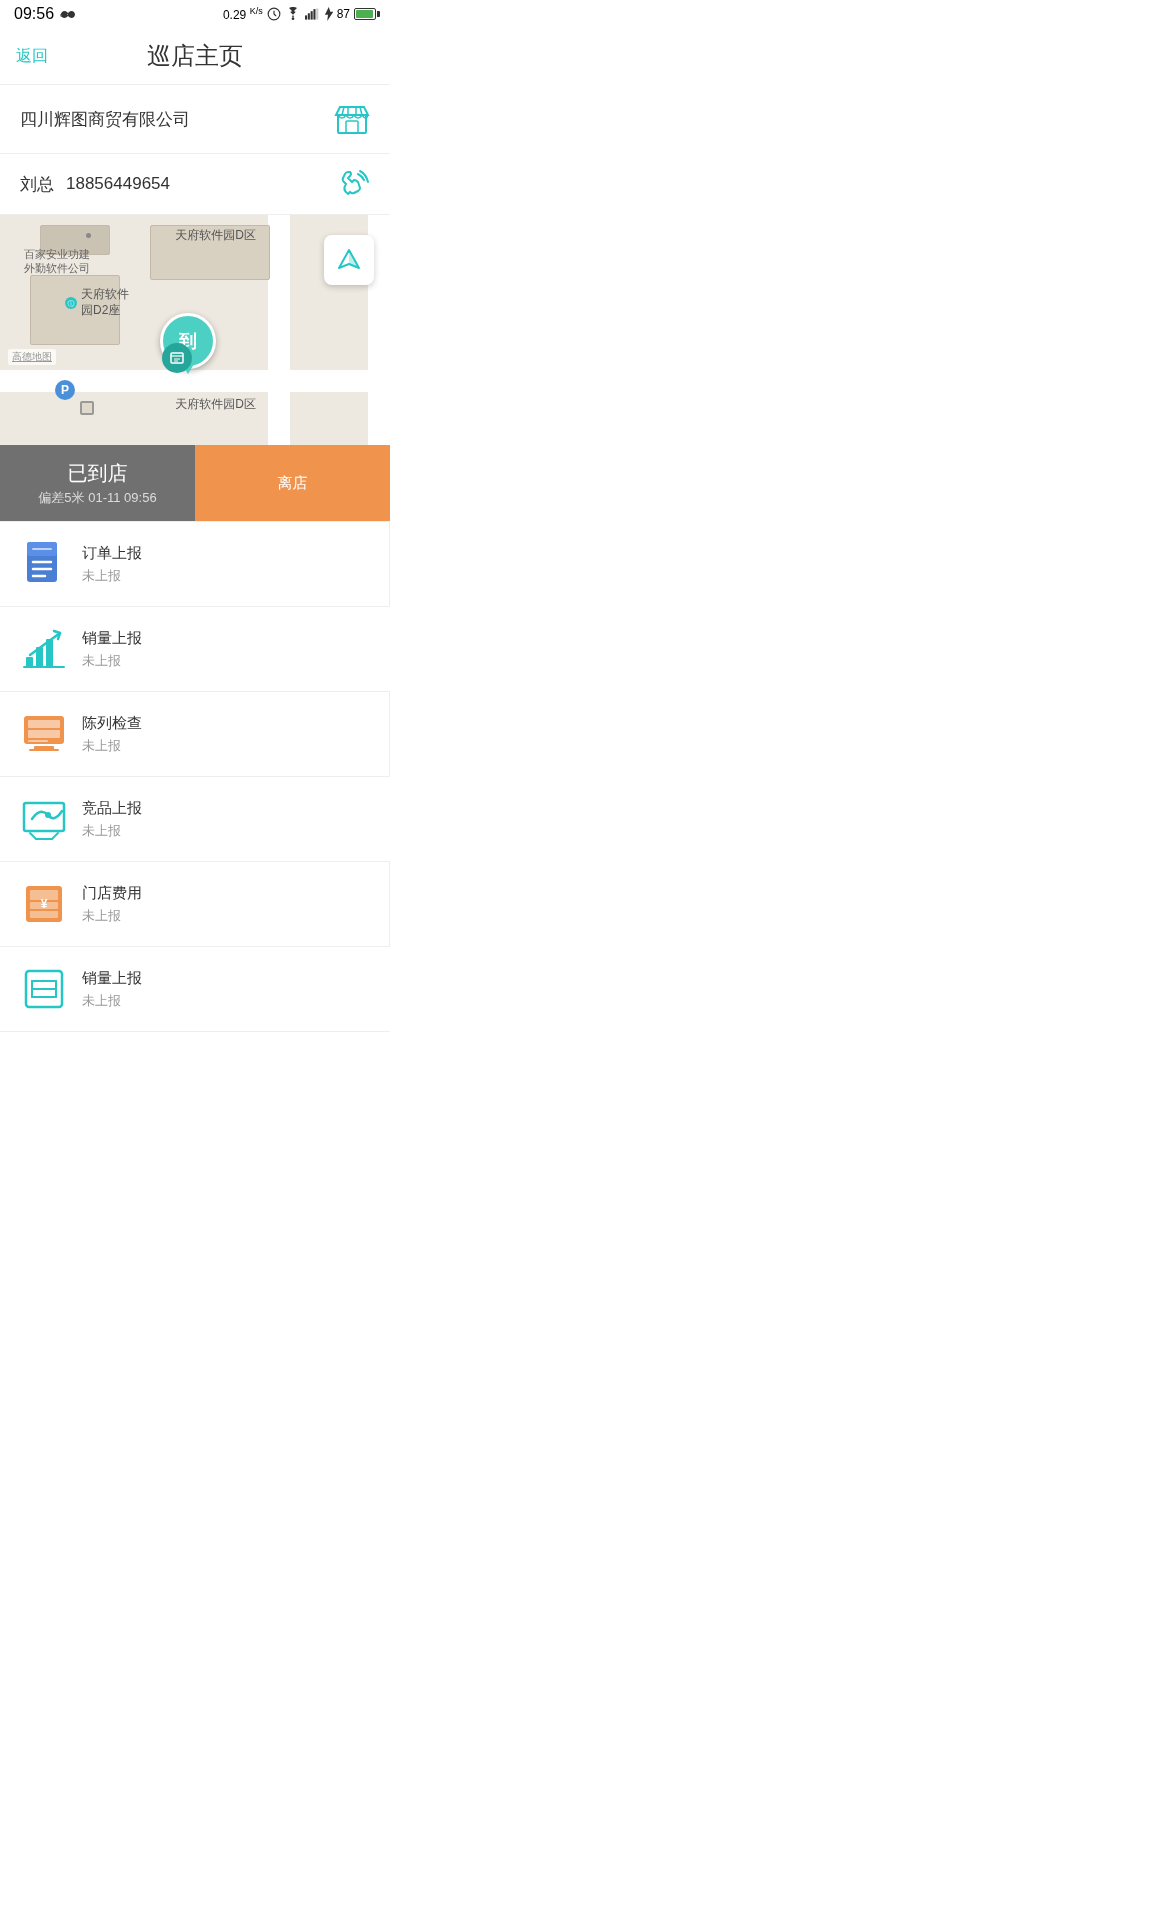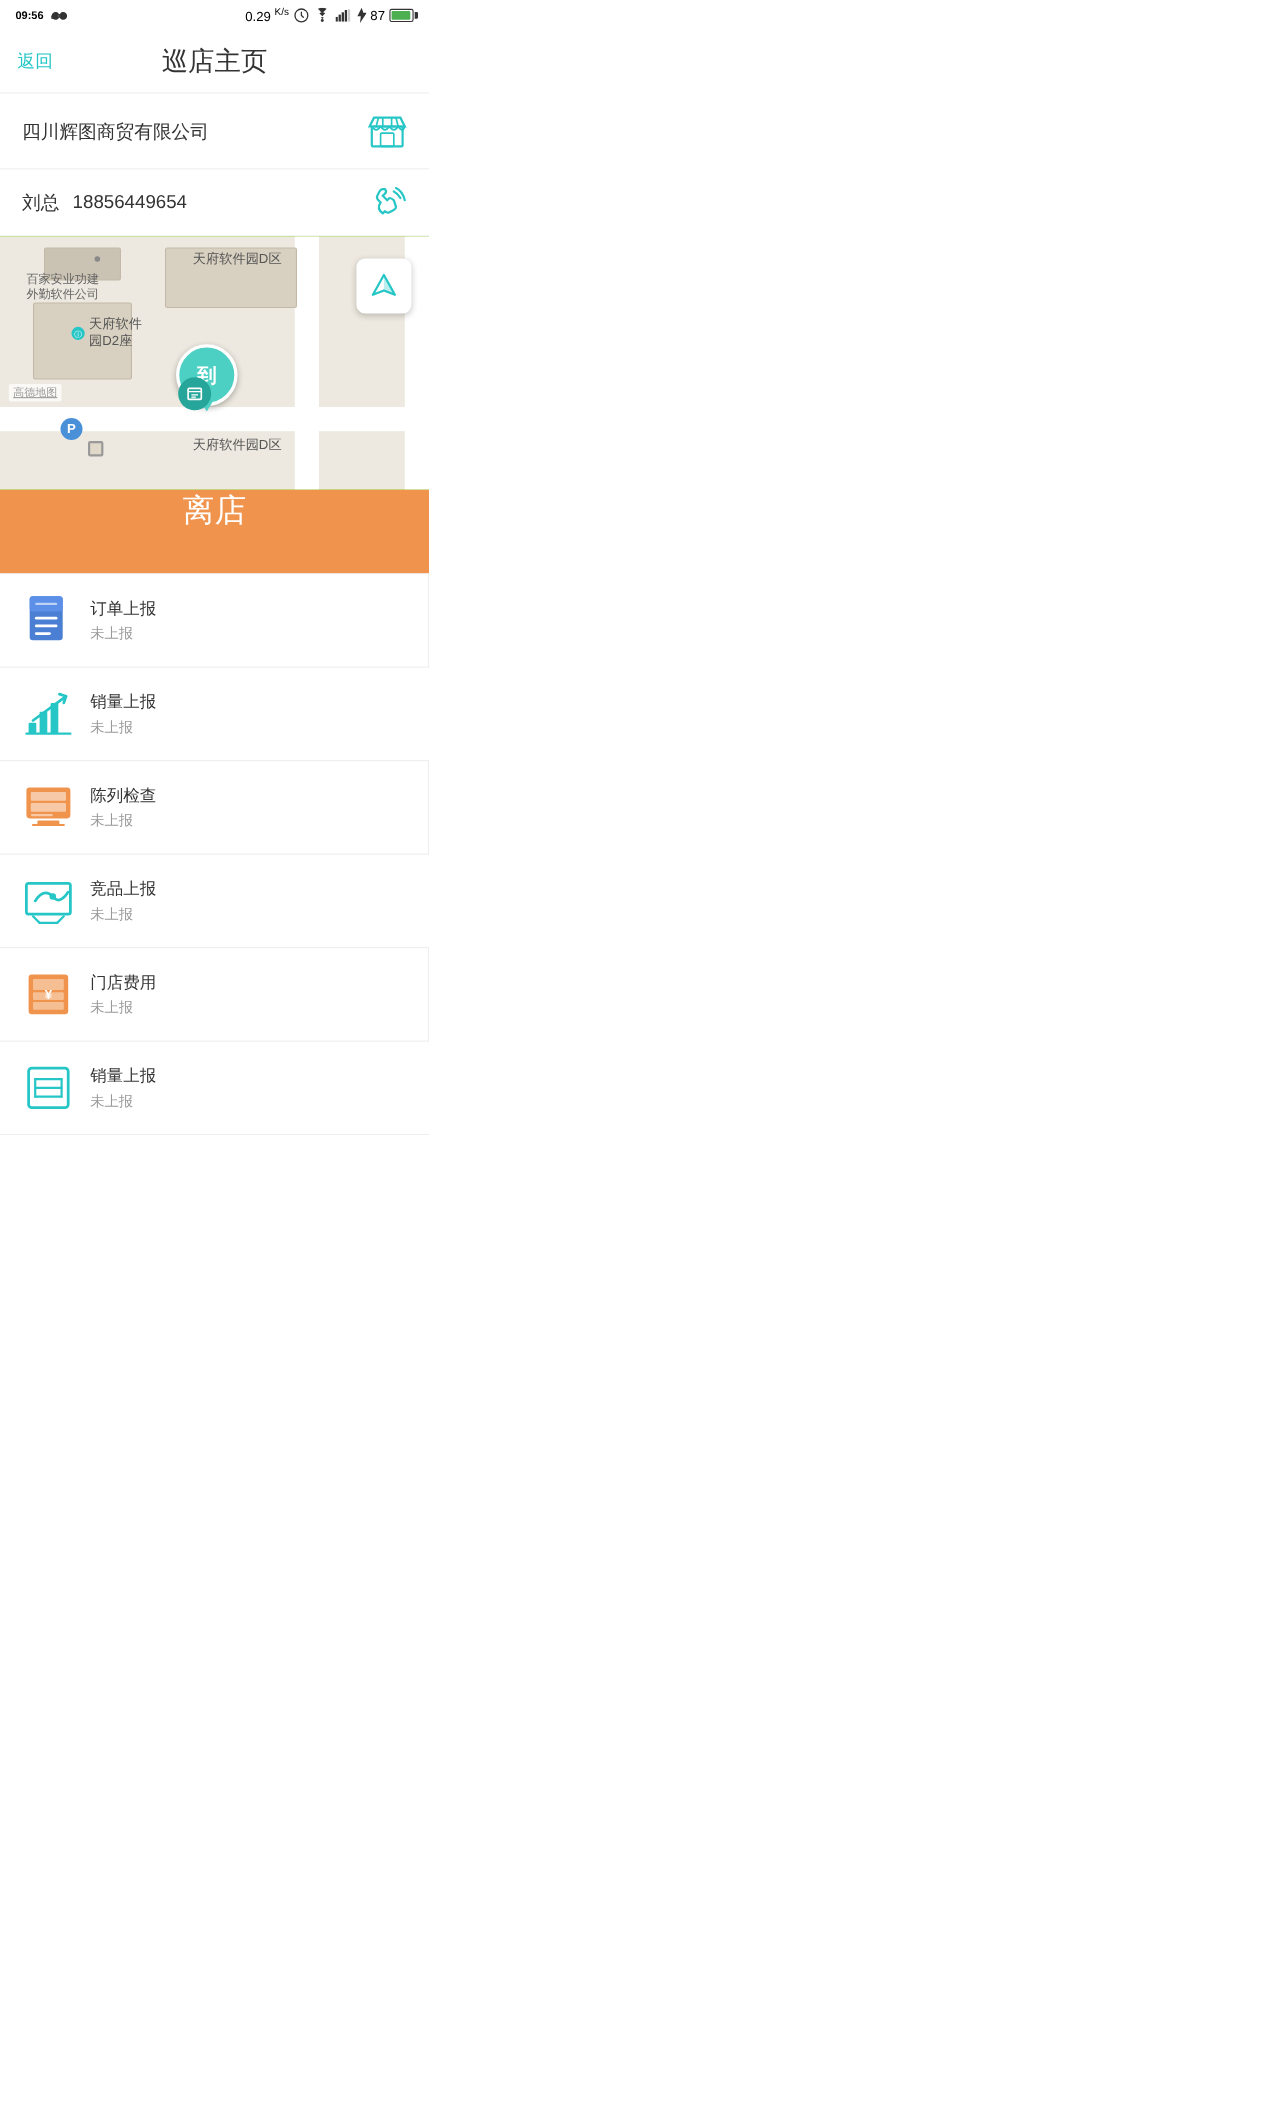--- a/index.html
+++ b/index.html
@@ -18,21 +18,21 @@
       justify-content: space-between;
       align-items: center;
       padding: 6px 14px;
       background: #fff;
       font-size: 13px;
       font-weight: 500;
       height: 28px;
     }
     .status-left { display: flex; align-items: center; gap: 5px; }
     .status-right { display: flex; align-items: center; gap: 4px; font-size: 12px; }
-    .status-time { font-weight: 700; font-size: 10px; }
+    .status-time { font-weight: 400; font-size: 16px; }
     .battery-icon {
       width: 22px; height: 12px;
       border: 1.5px solid #333;
       border-radius: 2px;
       position: relative;
       display: inline-block;
     }
     .battery-icon::after {
       content: '';
       position: absolute;
@@ -219,23 +219,24 @@
       justify-content: center;
       color: #fff;
       cursor: pointer;
     }
     .arrived-main { font-size: 20px; font-weight: 500; }
     .arrived-sub { font-size: 13px; color: #ddd; margin-top: 2px; }
     .leave-btn {
       flex: 1;
       background: #f0934c;
       display: flex;
+      align-items: center;
       justify-content: center;
       color: #fff;
-      font-size: 29px;
+      font-size: 15px;
       font-weight: 500;
       cursor: pointer;
     }
 
     
     .gaode-watermark {
       position: absolute;
       bottom: 80px;
       left: 8px;
       font-size: 10px;
@@ -411,20 +412,24 @@
         <path d="M14 4 L24 22 L14 18 L4 22 Z" fill="none" stroke="#26c6c6" stroke-width="2" stroke-linejoin="round"></path>
         <path d="M14 4 L24 22 L14 18" fill="#26c6c6" opacity="0.3"></path>
       </svg>
     </div>
 
     <div class="gaode-watermark">高德地图</div>
   </div>
 </div>
 
 <div class="map-actions">
+  <div class="arrived-btn">
+    <span class="arrived-main">已到店</span>
+    <span class="arrived-sub">偏差5米 01-11 09:56</span>
+  </div>
   <div class="leave-btn">
     <span>离店</span>
   </div>
 </div>
 
 <div class="action-grid">
 
   <div class="action-item">
     <div class="action-icon-wrap">
       <svg width="42" height="48" viewBox="0 0 42 48">

